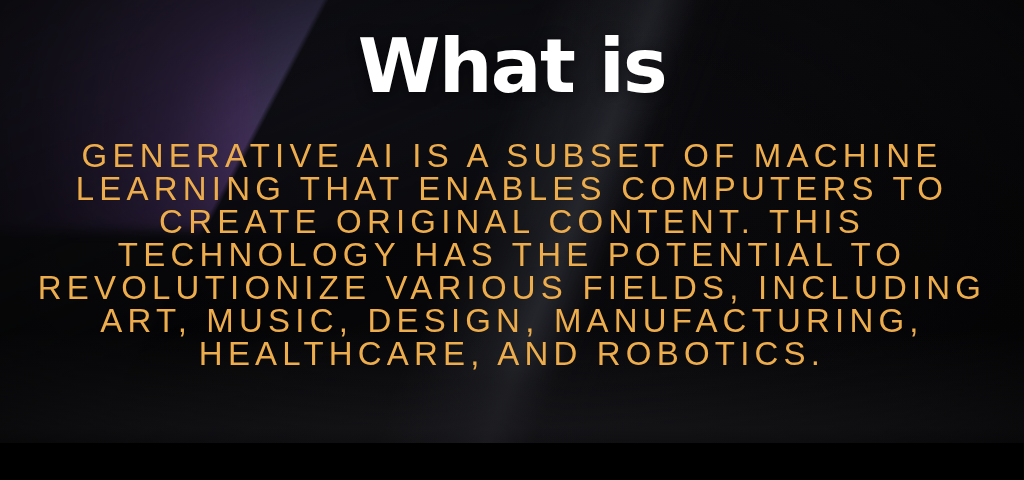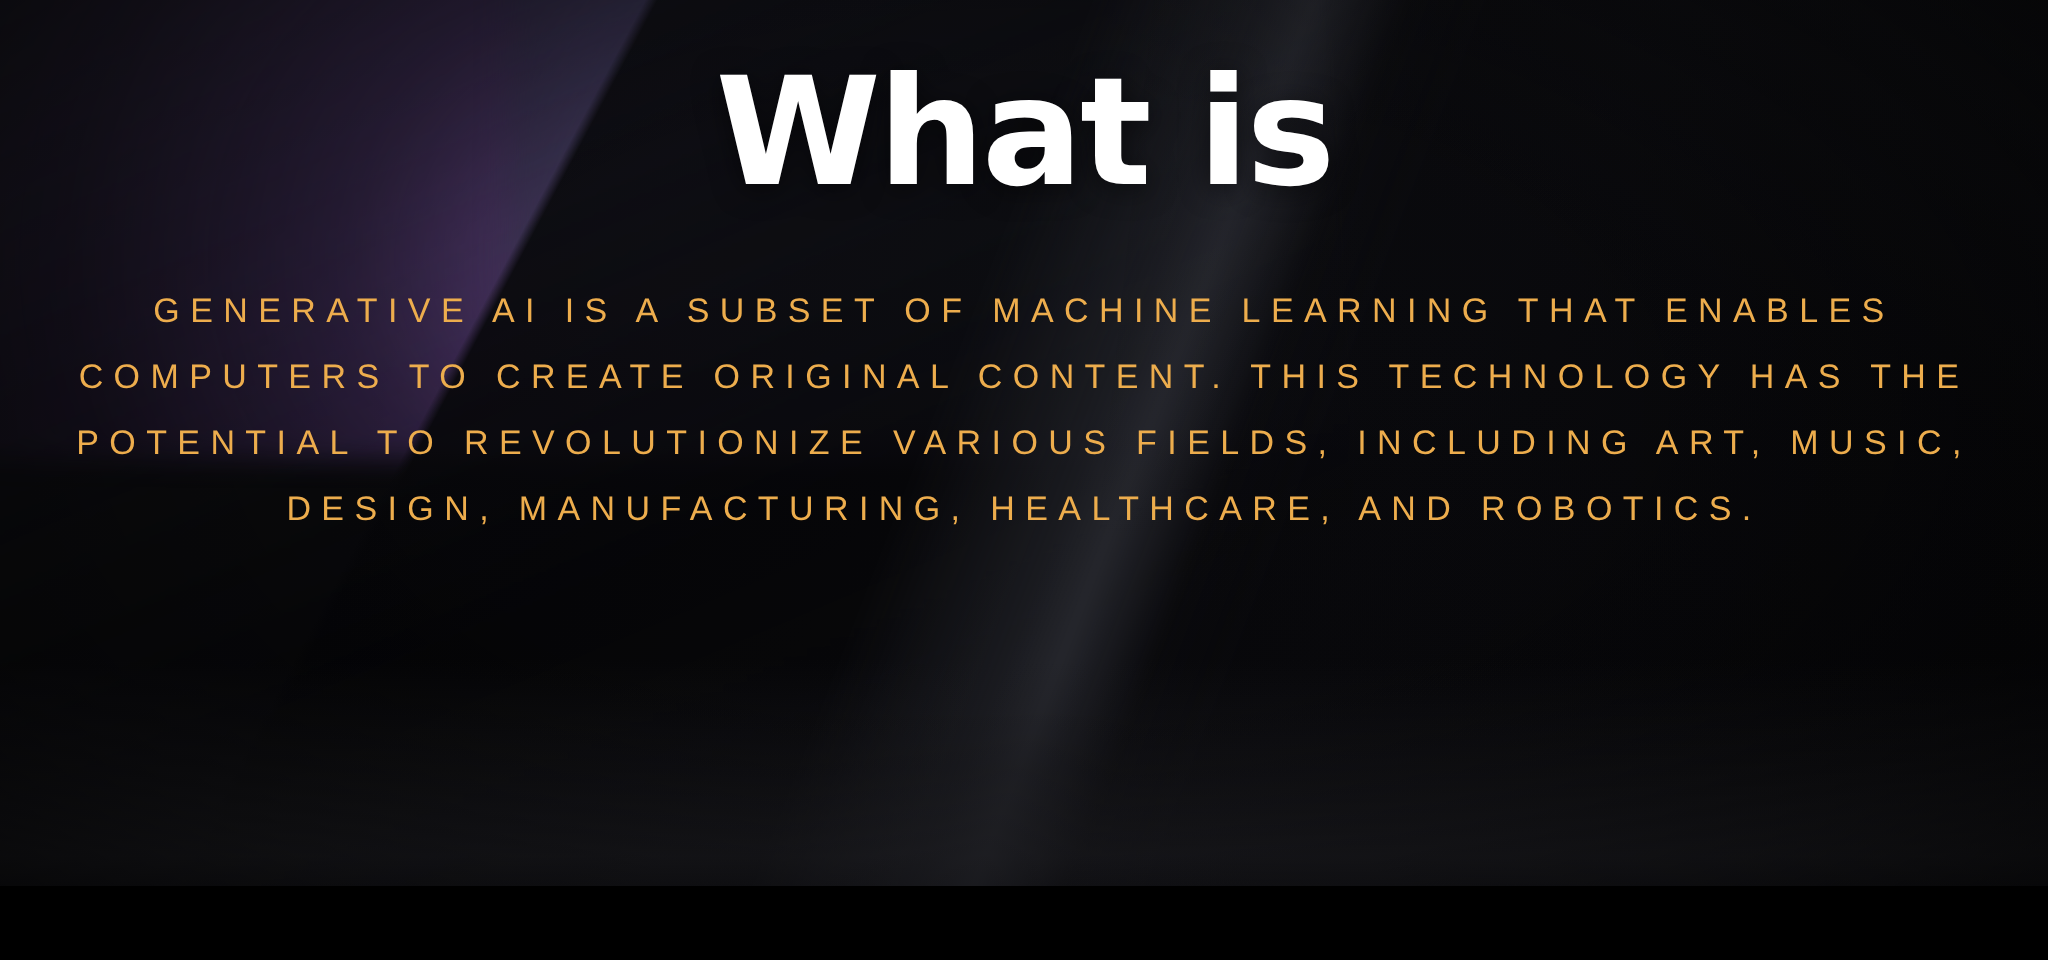--- a/index.html
+++ b/index.html
@@ -192,21 +192,21 @@
 
   .body-copy {
     margin: 0;
     padding: 24px 16px 0 16px;
     width: 100%;
     box-sizing: border-box;
     text-align: center;
     color: #edad4d;
     font-family: "Liberation Sans", sans-serif;
     font-weight: 400;
-    font-size: 17px;
+    font-size: 33px;
     line-height: 33px;
     letter-spacing: 5.2px;
     text-transform: uppercase;
   }
 </style>
 </head>
 <body>
 
 <div class="slide">
 

